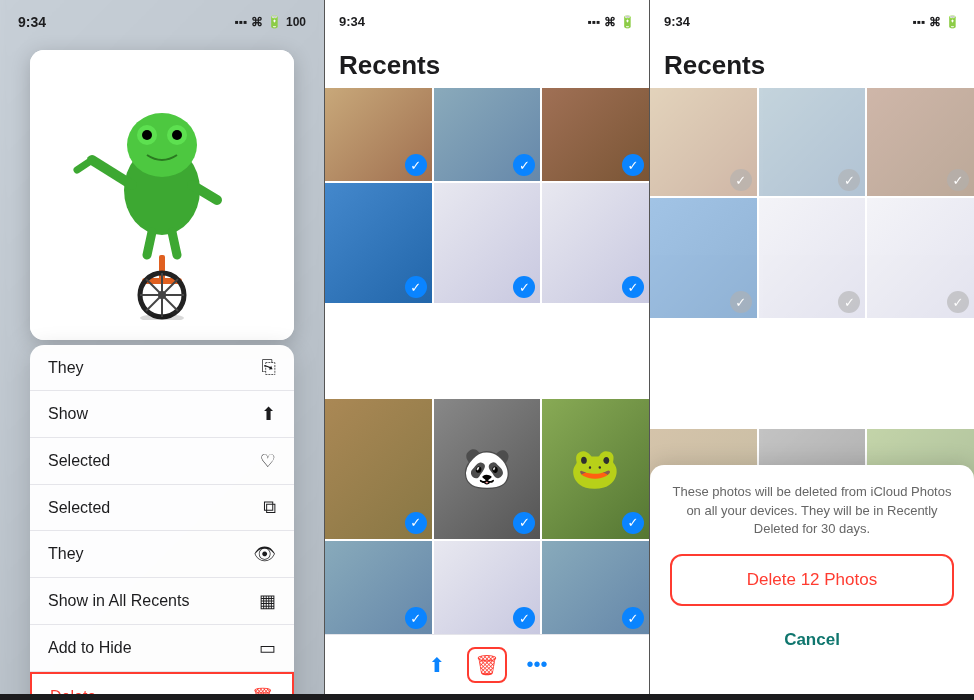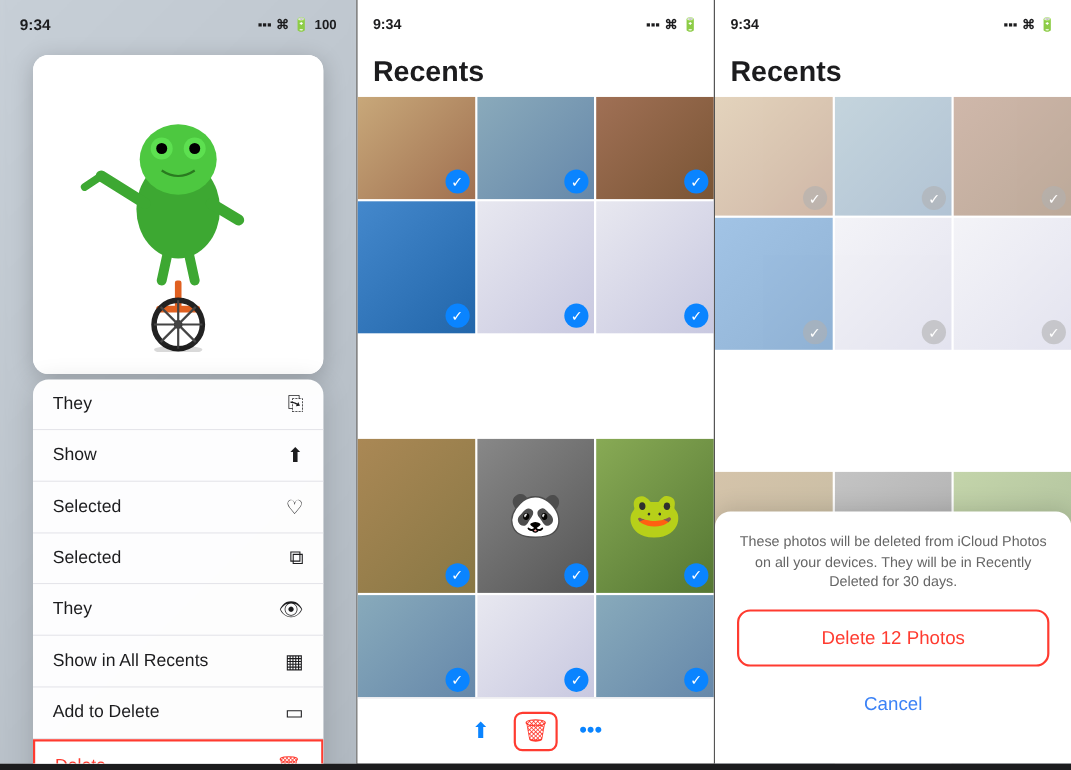--- a/index.html
+++ b/index.html
@@ -203,22 +203,22 @@
       color: #ff3b30;
       font-size: 17px; font-weight: 500;
       background: white;
       cursor: pointer;
       margin-bottom: 10px;
     }
     .cancel-btn {
       display: block; width: 100%;
       padding: 14px;
       text-align: center;
-      color: #3b82f6;
-      font-size: 17px; font-weight: 400;
+      color: #0f766e;
+      font-size: 17px; font-weight: 700;
       background: white;
       border: none;
       cursor: pointer;
     }
 
     
     .color-dog { background: linear-gradient(135deg, #c8a87a, #a07050); }
     .color-car { background: linear-gradient(135deg, #8aaabb, #6688aa); }
     .color-pool { background: linear-gradient(135deg, #4488cc, #2266aa); }
     .color-screenshot { background: linear-gradient(135deg, #e8e8f0, #c8c8e0); }
@@ -306,21 +306,21 @@
     </div>
     <div class="menu-item">
       <span>They</span>
       <span class="menu-icon">👁︎</span>
     </div>
     <div class="menu-item">
       <span>Show in All Recents</span>
       <span class="menu-icon">▦</span>
     </div>
     <div class="menu-item">
-      <span>Add to Delete</span>
+      <span>Add to Hide</span>
       <span class="menu-icon">▭</span>
     </div>
     <div class="menu-item delete-item">
       <span>Delete</span>
       <span class="menu-icon delete">🗑</span>
     </div>
   </div>
 </div>
 
 <div class="panel panel2">

